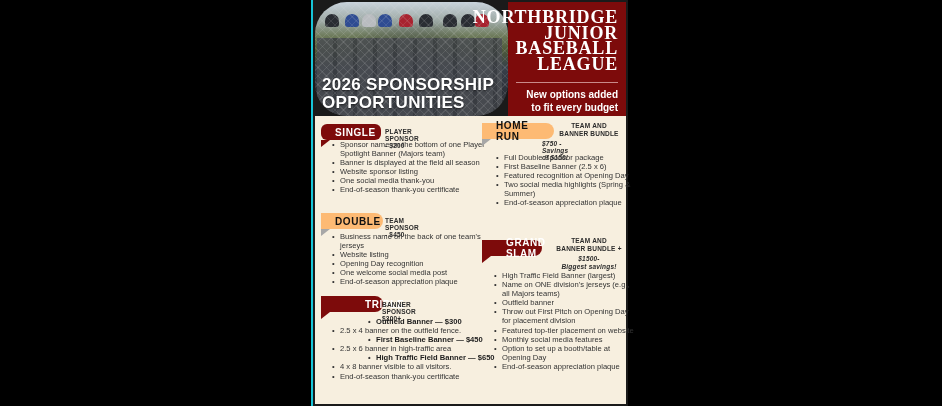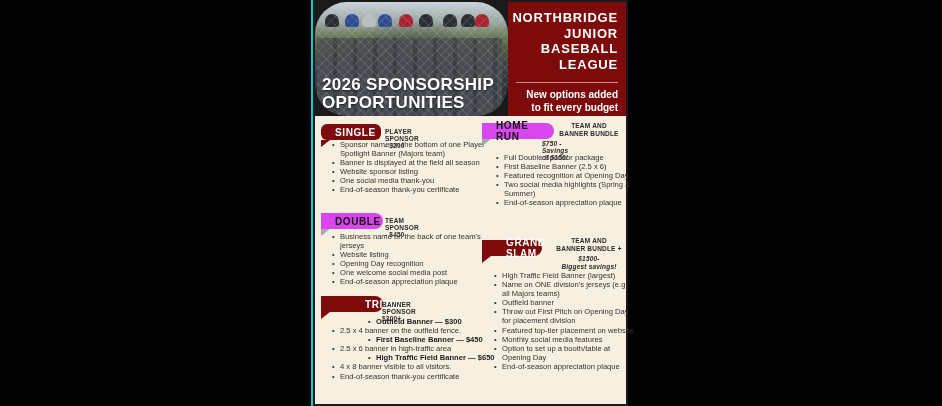--- a/index.html
+++ b/index.html
@@ -12,28 +12,28 @@
       linear-gradient(180deg, #c9d3dc 0%, #9aa6a0 18%, #6d7a5a 30%, #4d5a3a 42%, #38404a 58%, #2c3038 78%, #3e4044 100%); border-radius: 32px; }
   .hero .fence { position:absolute; inset:0; background:
       repeating-linear-gradient(45deg, rgba(220,220,220,0.12) 0 1px, transparent 1px 6px),
       repeating-linear-gradient(-45deg, rgba(220,220,220,0.12) 0 1px, transparent 1px 6px); }
   .hero .helmets { position:absolute; left:0; top:12px; width:193px; height:30px; }
   .helmet { position:absolute; top:0; width:14px; height:13px; border-radius:7px 7px 3px 3px; }
   .hero .kids { position:absolute; left:2px; top:36px; width:185px; height:78px; background:
       repeating-linear-gradient(90deg, #4a4d52 0 16px, #3a3d42 16px 20px); opacity:0.85; }
   .hero-title { position:absolute; left:7px; top:74px; color:#fff; font-weight:bold; font-size:17px; line-height:18px; letter-spacing:0.3px; text-shadow:0 1px 2px rgba(0,0,0,0.6); }
   .brand { position:absolute; left:195px; top:2px; width:118px; height:114px; background:#7d0b0b; color:#fff; text-align:right; }
-  .brand-name { position:absolute; right:8px; top:8px; font-weight:bold; font-size:13px; line-height:15.5px; letter-spacing:0.8px; }
+  .brand-name { position:absolute; right:8px; top:8px; font-weight:bold; font-size:18px; line-height:15.5px; letter-spacing:0.8px;font-family:Liberation Serif, serif; }
   .brand-rule { position:absolute; left:8px; right:8px; top:80px; height:1px; background:#c98a8a; }
   .brand-tag { position:absolute; right:8px; top:86px; font-weight:bold; font-size:10px; line-height:13px; }
   .body { position:absolute; left:2px; top:116px; width:311px; height:288px; background:#f7efdf; }
   .tier { position:absolute; }
   .tab { position:absolute; height:16px; color:#fff; font-weight:bold; font-size:10px; letter-spacing:0.6px; display:flex; align-items:center; padding-left:14px; box-sizing:border-box; border-radius:0 8px 8px 0; }
   .tab.red { background:#7d0b0b; color:#fff; }
-  .tab.gray { background:#d946ef; color:#111; }
+  .tab.gray { background:#fdba74; color:#111; }
   .tab .notch { position:absolute; left:0; bottom:-7px; width:0; height:0; border-right:9px solid transparent; }
   .tab.red .notch { border-top:7px solid #7d0b0b; }
   .tab.gray .notch { border-top:7px solid #a7a7a7; }
   .sub { position:absolute; font-size:6.5px; font-weight:bold; color:#2b2b2b; letter-spacing:0.2px; }
   .sub.center { text-align:center; line-height:8px; }
   .sub .ital { font-style:italic; font-weight:bold; }
   ul { position:absolute; margin:0; padding-left:11px; list-style:none; font-size:7.6px; line-height:9.1px; color:#333; }
   ul li { position:relative; }
   ul li::before { content:"•"; position:absolute; left:-8px; top:0; color:#333; }
   ul li.b { font-weight:bold; color:#1c1c1c;margin-left:36px; }

